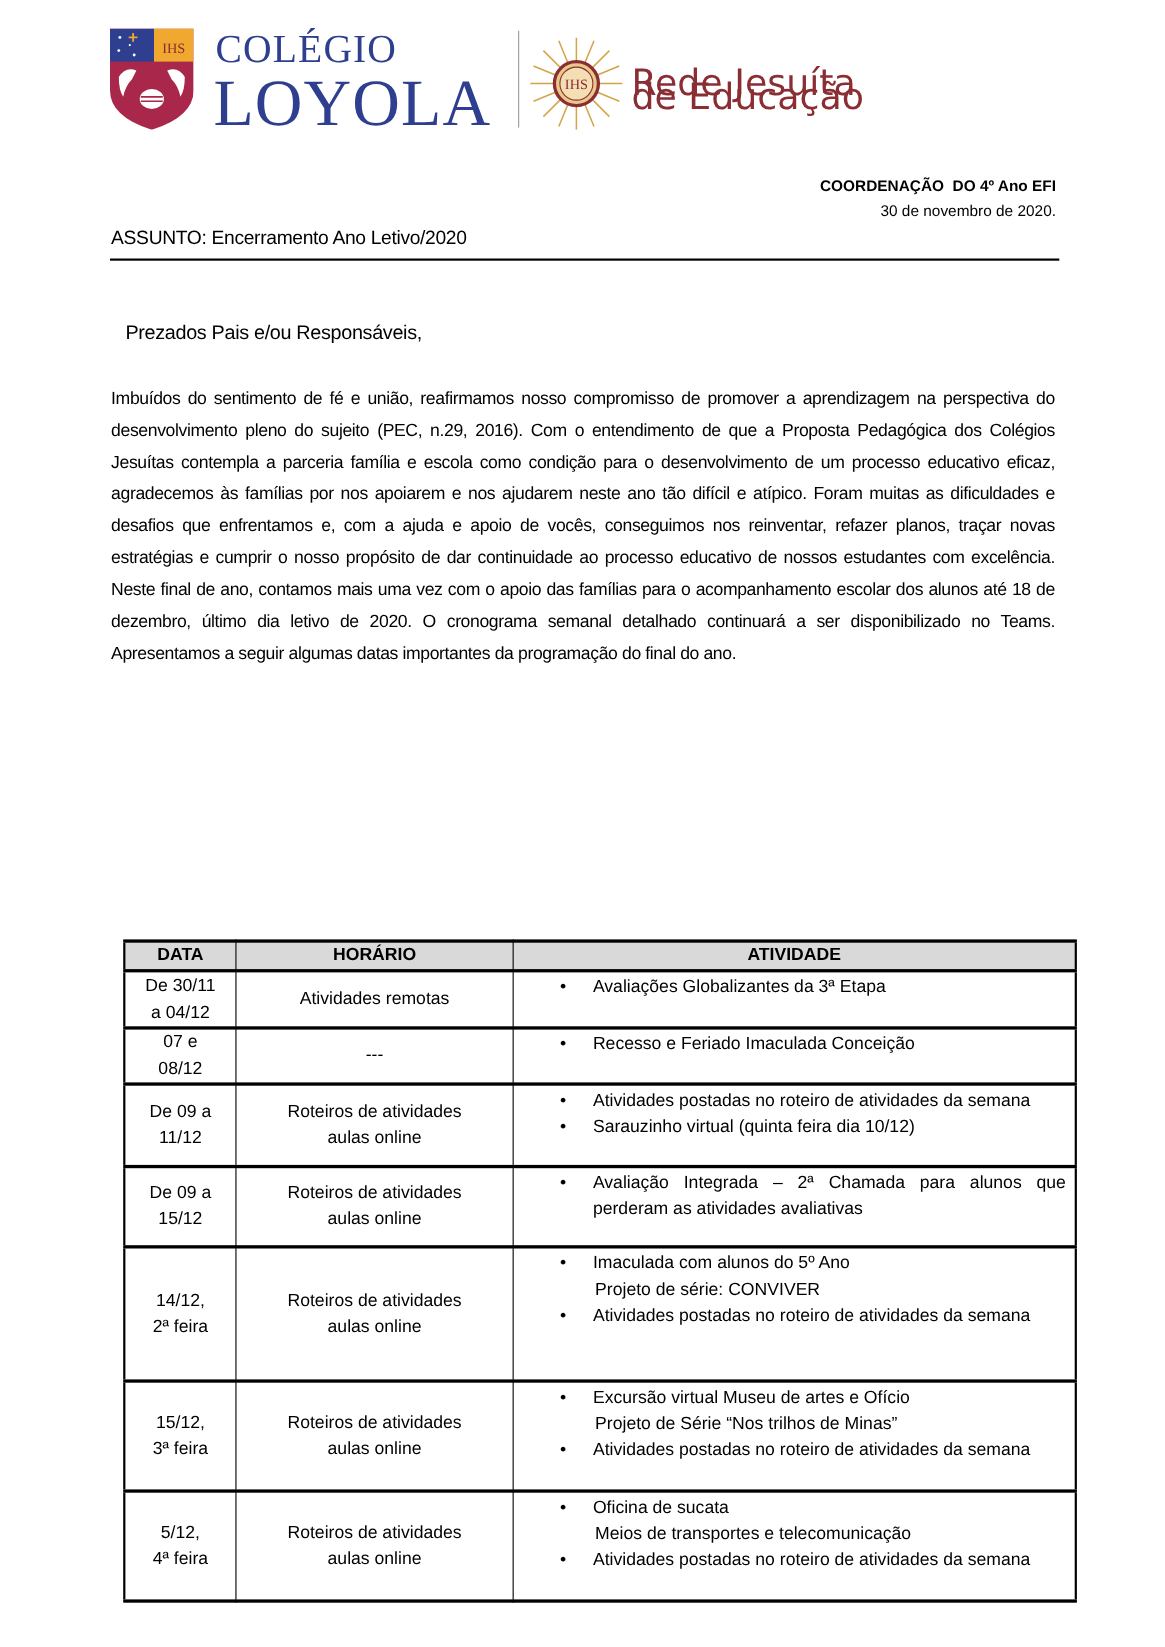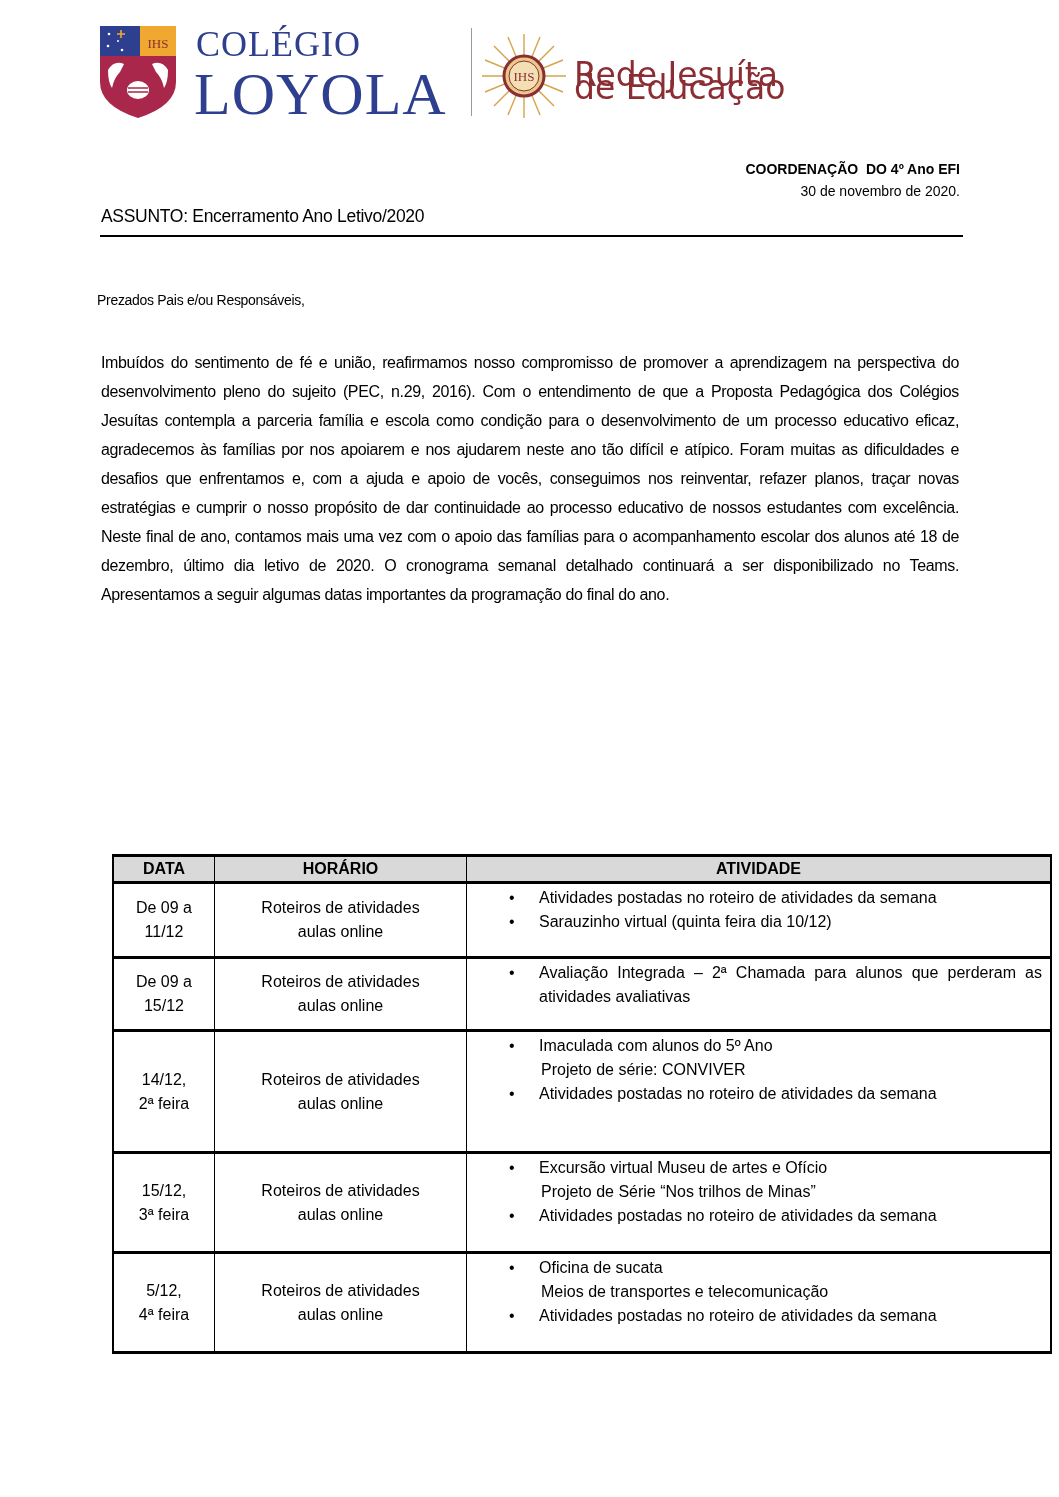--- a/index.html
+++ b/index.html
@@ -22,26 +22,26 @@
 
   
   .coord { position: absolute; right: 99px; top: 158px; text-align: right; font-size: 14px; line-height: 22px; }
   .coord .c1 { font-weight: bold; }
 
   
   .subject { position: absolute; left: 101px; top: 206px; font-size: 17.5px; font-weight: normal; letter-spacing: -0.3px; }
   .subject-rule { position: absolute; left: 100px; top: 235px; width: 863px; height: 2px; background: #000; }
 
   
-  .greeting { position: absolute; left: 97px; top: 292px; font-size: 14px; letter-spacing: -0.3px; }
+  .greeting { position: absolute; left: 114px; top: 292px; font-size: 18px; letter-spacing: -0.3px; }
   .body-text { position: absolute; left: 101px; top: 348px; width: 858px; font-size: 16px;
                line-height: 29px; text-align: justify; letter-spacing: -0.35px; }
 
   
-  .schedule { position: absolute; left: 112px; top: 854px; width: 940px; border-collapse: collapse; font-size: 16px; }
+  .schedule { position: absolute; left: 112px; top: 854px; width: 867px; border-collapse: collapse; font-size: 16px; }
   .schedule th, .schedule td { border: 1px solid #000; padding: 0; }
   .schedule thead tr { border-top: 3px solid #000; border-bottom: 3px solid #000; }
   .schedule th { background: #d9d9d9; font-weight: bold; height: 24px; text-align: center; font-size: 16px; }
   .schedule tbody tr { border-bottom: 3px solid #000; }
   .schedule tr > *:first-child { border-left: 2px solid #000; }
   .schedule tr > *:last-child { border-right: 2px solid #000; }
   .schedule td.date, .schedule td.hour { text-align: center; vertical-align: middle; line-height: 24px; }
   .schedule td.date { width: 100px; }
   .schedule td.hour { width: 251px; }
   .schedule td.act { vertical-align: top; padding: 2px 8px 2px 0; line-height: 24px; }
@@ -110,20 +110,48 @@
 
 <table class="schedule">
   <thead>
     <tr>
       <th>DATA</th>
       <th>HORÁRIO</th>
       <th>ATIVIDADE</th>
     </tr>
   </thead>
   <tbody id="schedule-body">
+      <tr class="row-1">
+        <td class="date">
+          <div>De 30/11</div>
+          <div>a 04/12</div>
+        </td>
+        <td class="hour">
+          <div>Atividades remotas</div>
+        </td>
+        <td class="act">
+          <ul>
+            <li><span class="bullet">•</span><span>Avaliações Globalizantes da 3ª  Etapa</span></li>
+          </ul>
+        </td>
+      </tr>
+      <tr class="row-2">
+        <td class="date">
+          <div>07 e</div>
+          <div>08/12</div>
+        </td>
+        <td class="hour">
+          <div>---</div>
+        </td>
+        <td class="act">
+          <ul>
+            <li><span class="bullet">•</span><span>Recesso e Feriado Imaculada Conceição</span></li>
+          </ul>
+        </td>
+      </tr>
       <tr class="row-3">
         <td class="date">
           <div>De 09 a</div>
           <div>11/12</div>
         </td>
         <td class="hour">
           <div>Roteiros de atividades</div>
           <div>aulas online</div>
         </td>
         <td class="act">

